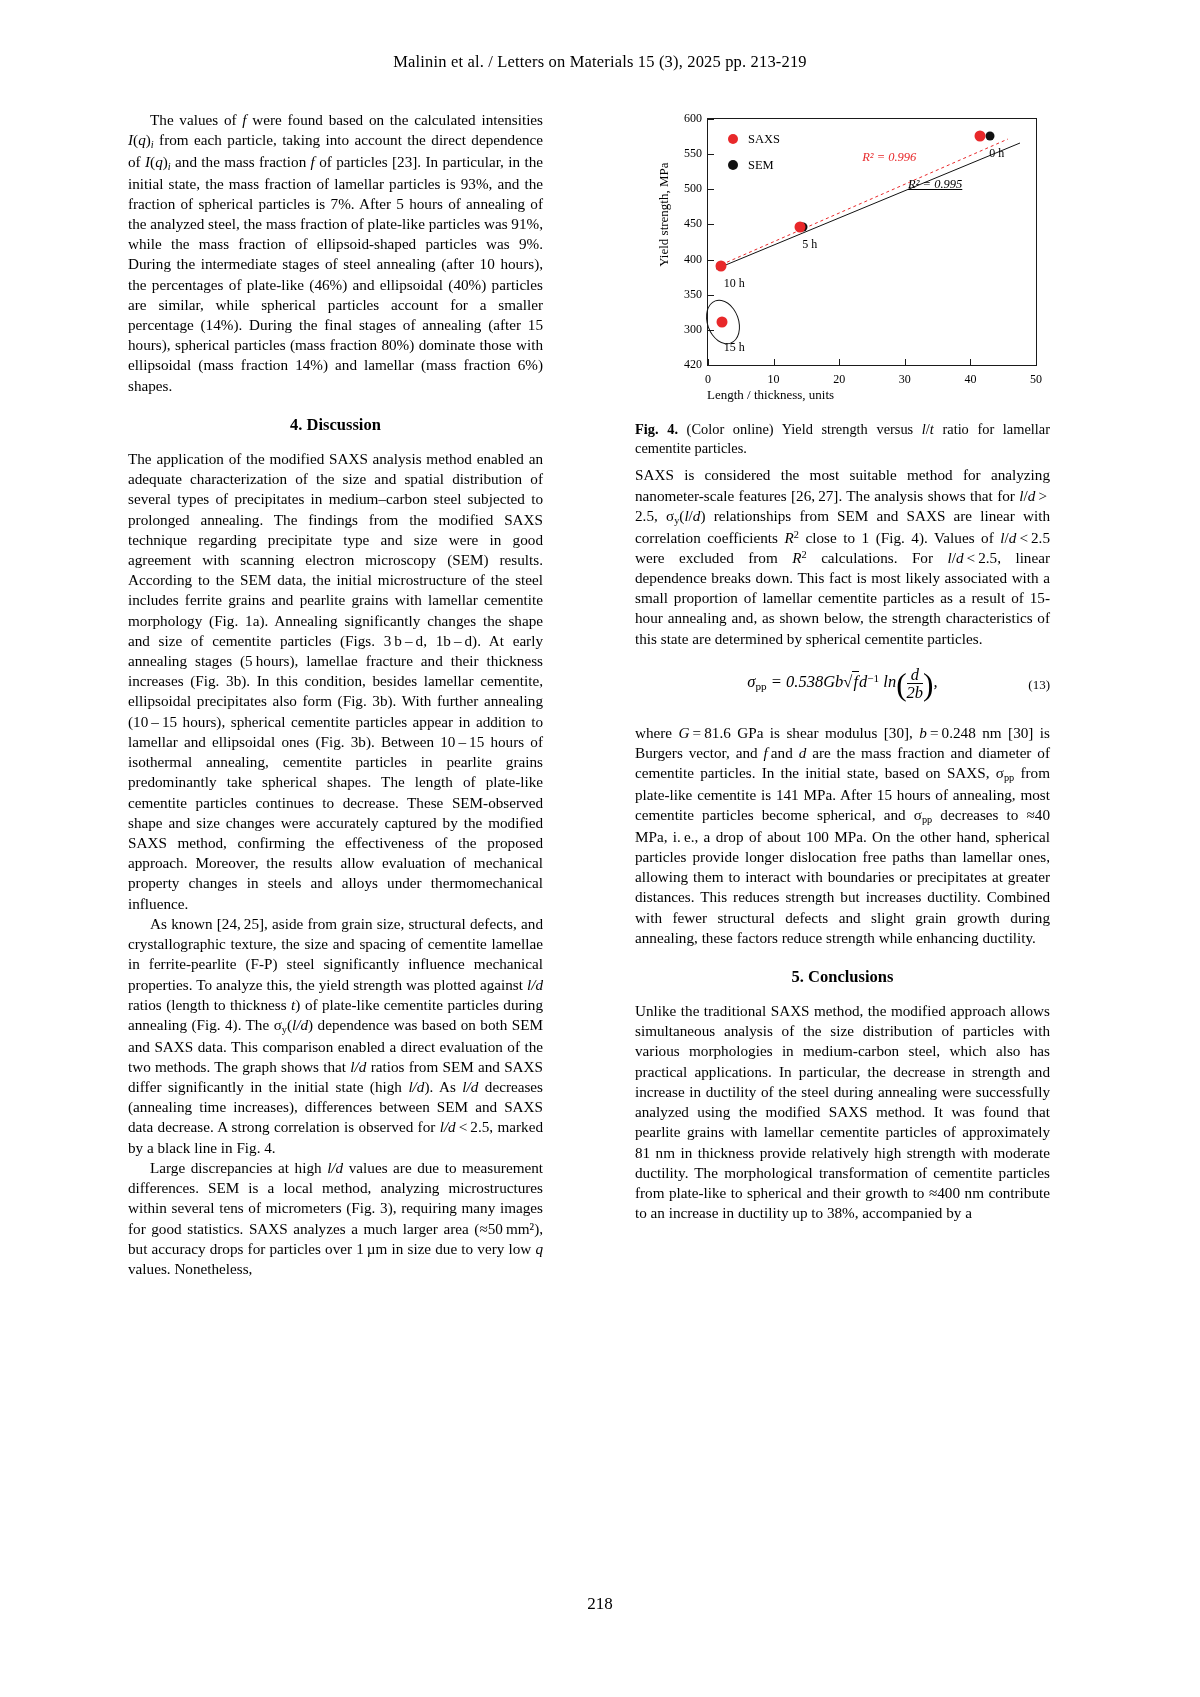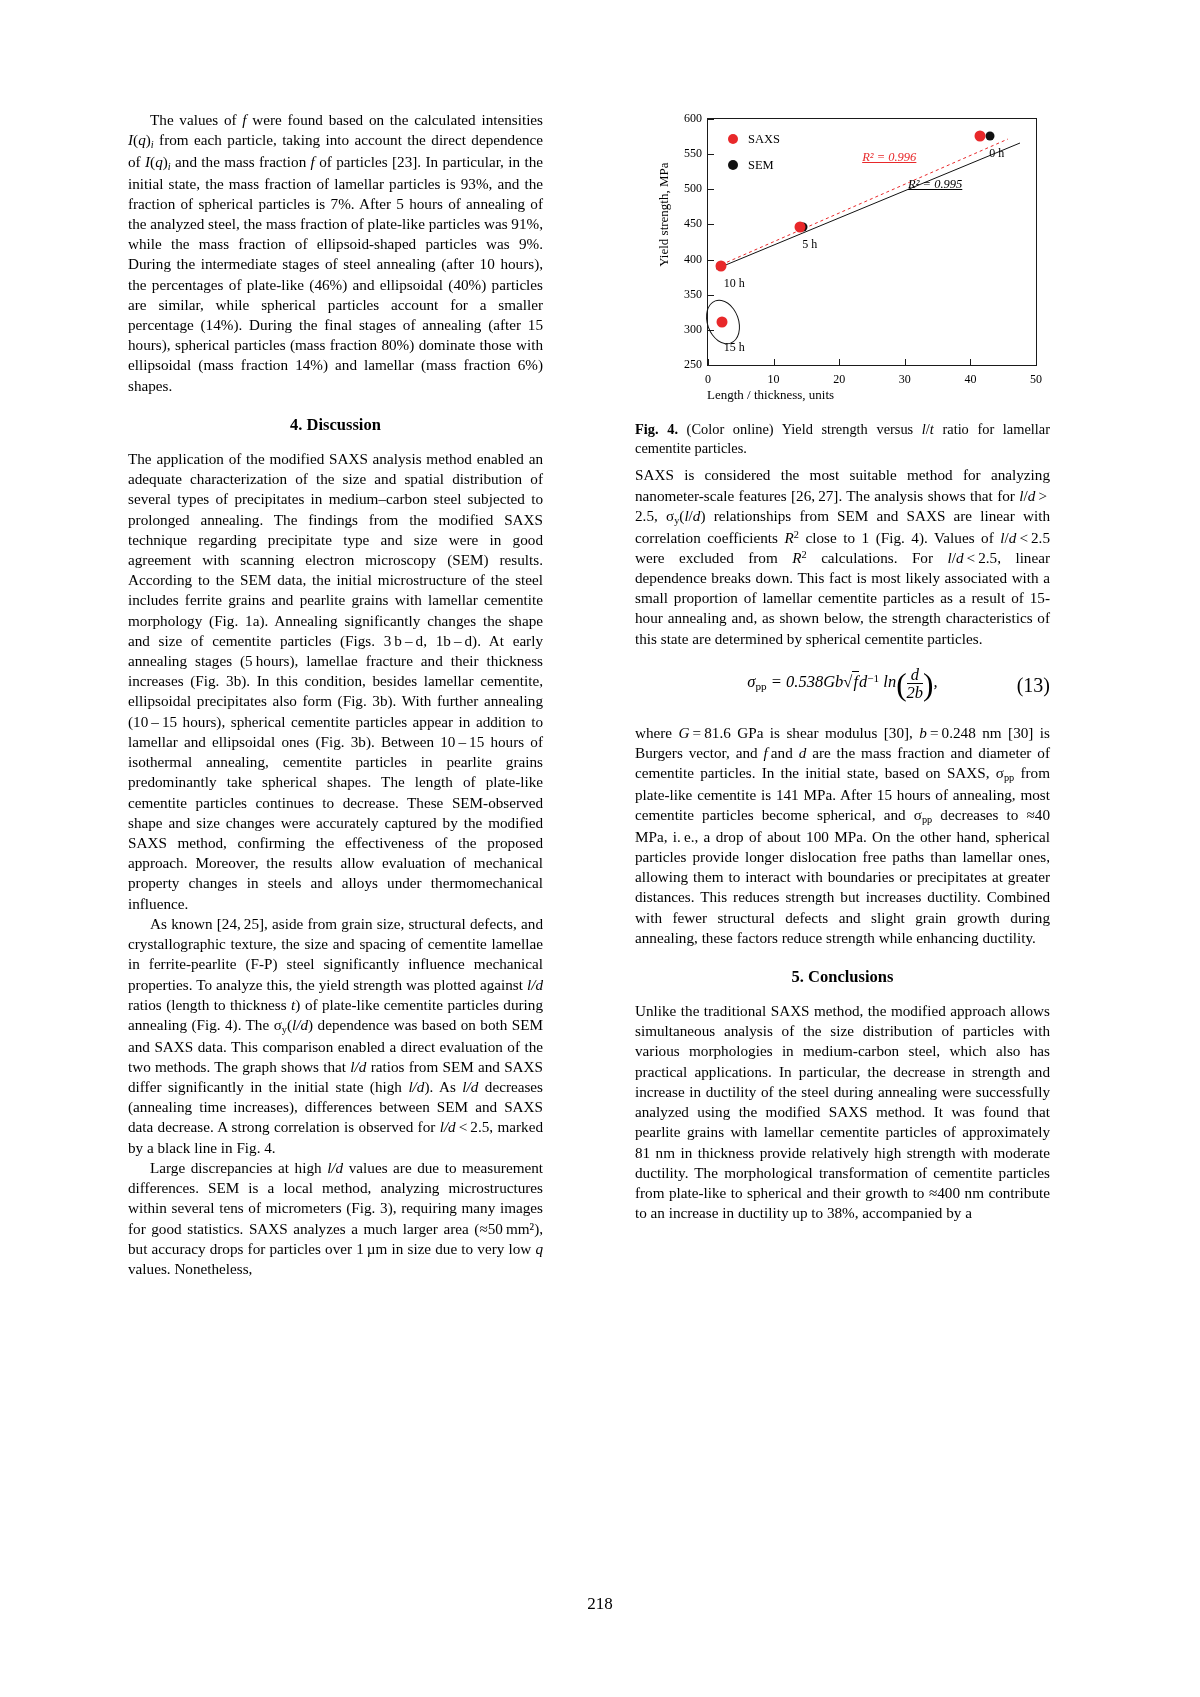--- a/index.html
+++ b/index.html
@@ -78,21 +78,21 @@
   .eq-body {
     font-family: "Liberation Serif", serif;
     font-size: 16.5px;
     font-style: italic;
     white-space: nowrap;
   }
   .eq-num {
     position: absolute;
     right: 0;
     font-style: normal;
-    font-size: 20px;
+    font-size: 13px;
   }
   .page-number {
     position: absolute;
     left: 0;
     top: 1594px;
     width: 1200px;
     text-align: center;
     font-size: 17px;
   }
   i, em { font-style: italic; }
@@ -205,20 +205,21 @@
     border: 1.2px solid #111;
     border-radius: 50%;
     transform: translate(-50%,-50%) rotate(-20deg);
   }
 </style>
 </head>
 <body>
 
 <div class="page">
 
+  <div class="running-head">Malinin et al. / Letters on Materials 15 (3), 2025 pp. 213-219</div>
 
   <div class="col col-left">
 
     <p>The values of <i>f</i> were found based on the calculated intensities <i>I</i>(<i>q</i>)<sub><i>i</i></sub> from each particle, taking into account the direct dependence of <i>I</i>(<i>q</i>)<sub><i>i</i></sub> and the mass fraction <i>f</i> of particles [23]. In particular, in the initial state, the mass fraction of lamellar particles is 93%, and the fraction of spherical particles is 7%. After 5 hours of annealing of the analyzed steel, the mass fraction of plate-like particles was 91%, while the mass fraction of ellipsoid-shaped particles was 9%. During the intermediate stages of steel annealing (after 10 hours), the percentages of plate-like (46%) and ellipsoidal (40%) particles are similar, while spherical particles account for a smaller percentage (14%). During the final stages of annealing (after 15 hours), spherical particles (mass fraction 80%) dominate those with ellipsoidal (mass fraction 14%) and lamellar (mass fraction 6%) shapes.</p>
 
     <div class="h-section">4. Discussion</div>
 
     <p class="noindent">The application of the modified SAXS analysis method enabled an adequate characterization of the size and spatial distribution of several types of precipitates in medium–carbon steel subjected to prolonged annealing. The findings from the modified SAXS technique regarding precipitate type and size were in good agreement with scanning electron microscopy (SEM) results. According to the SEM data, the initial microstructure of the steel includes ferrite grains and pearlite grains with lamellar cementite morphology (Fig. 1a). Annealing significantly changes the shape and size of cementite particles (Figs. 3 b – d, 1b – d). At early annealing stages (5 hours), lamellae fracture and their thickness increases (Fig. 3b). In this condition, besides lamellar cementite, ellipsoidal precipitates also form (Fig. 3b). With further annealing (10 – 15 hours), spherical cementite particles appear in addition to lamellar and ellipsoidal ones (Fig. 3b). Between 10 – 15 hours of isothermal annealing, cementite particles in pearlite grains predominantly take spherical shapes. The length of plate-like cementite particles continues to decrease. These SEM-observed shape and size changes were accurately captured by the modified SAXS method, confirming the effectiveness of the proposed approach. Moreover, the results allow evaluation of mechanical property changes in steels and alloys under thermomechanical influence.</p>
 
     <p>As known [24, 25], aside from grain size, structural defects, and crystallographic texture, the size and spacing of cementite lamellae in ferrite-pearlite (F-P) steel significantly influence mechanical properties. To analyze this, the yield strength was plotted against <i>l/d</i> ratios (length to thickness <i>t</i>) of plate-like cementite particles during annealing (Fig. 4). The σ<sub>y</sub>(<i>l/d</i>) dependence was based on both SEM and SAXS data. This comparison enabled a direct evaluation of the two methods. The graph shows that <i>l/d</i> ratios from SEM and SAXS differ significantly in the initial state (high <i>l/d</i>). As <i>l/d</i> decreases (annealing time increases), differences between SEM and SAXS data decrease. A strong correlation is observed for <i>l/d</i> &lt; 2.5, marked by a black line in Fig. 4.</p>
@@ -258,21 +259,21 @@
             <div style="position:absolute;left:0;top:71.43%;width:100%;">
               <div class="ytickmark"></div>
                 <div class="ytick">350</div>
             </div>
             <div style="position:absolute;left:0;top:85.71%;width:100%;">
               <div class="ytickmark"></div>
                 <div class="ytick">300</div>
             </div>
             <div style="position:absolute;left:0;top:100%;width:100%;">
               <div class="ytickmark"></div>
-                <div class="ytick">250</div>
+                <div class="ytick">420</div>
             </div>
           </div>
 
           <div style="position:absolute;left:0;top:0;width:100%;height:100%;">
             <div style="position:absolute;left:0%;top:0;height:100%;">
               <div class="xtickmark"></div>
                 <div class="xtick">0</div>
             </div>
             <div style="position:absolute;left:20%;top:0;height:100%;">
               <div class="xtickmark"></div>
@@ -321,21 +322,21 @@
           <div class="dot saxs" style="left:28.0%; top:43.8%;"></div>
           <div class="dot saxs" style="left:83.0%; top:6.8%;"></div>
 
           <div class="ellipse-mark" style="left:4.6%; top:82.6%; width:30px; height:44px;"></div>
 
           <div class="pt-label" style="left:88%; top:11%;">0 h</div>
           <div class="pt-label" style="left:31%; top:48%;">5 h</div>
           <div class="pt-label" style="left:8%; top:64%;">10 h</div>
           <div class="pt-label" style="left:8%; top:90%;">15 h</div>
 
-          <div class="r2 red" style="left:47%; top:12%;text-decoration:underline;">R² = 0.996</div>
+          <div class="r2 red" style="left:47%; top:12%;">R² = 0.996</div>
           <div class="r2" style="left:61%; top:23%;text-decoration:underline;">R² = 0.995</div>
         </div>
       </div>
 
       <div class="fig-caption"><b>Fig. 4.</b> (Color online) Yield strength versus <i>l</i>/<i>t</i> ratio for lamellar cementite particles.</div>
     </div>
 
     <p class="noindent">SAXS is considered the most suitable method for analyzing nanometer-scale features [26, 27]. The analysis shows that for <i>l</i>/<i>d</i> &gt; 2.5, σ<sub>y</sub>(<i>l</i>/<i>d</i>) relationships from SEM and SAXS are linear with correlation coefficients <i>R</i><sup>2</sup> close to 1 (Fig. 4). Values of <i>l</i>/<i>d</i> &lt; 2.5 were excluded from <i>R</i><sup>2</sup> calculations. For <i>l</i>/<i>d</i> &lt; 2.5, linear dependence breaks down. This fact is most likely associated with a small proportion of lamellar cementite particles as a result of 15-hour annealing and, as shown below, the strength characteristics of this state are determined by spherical cementite particles.</p>
 
 

